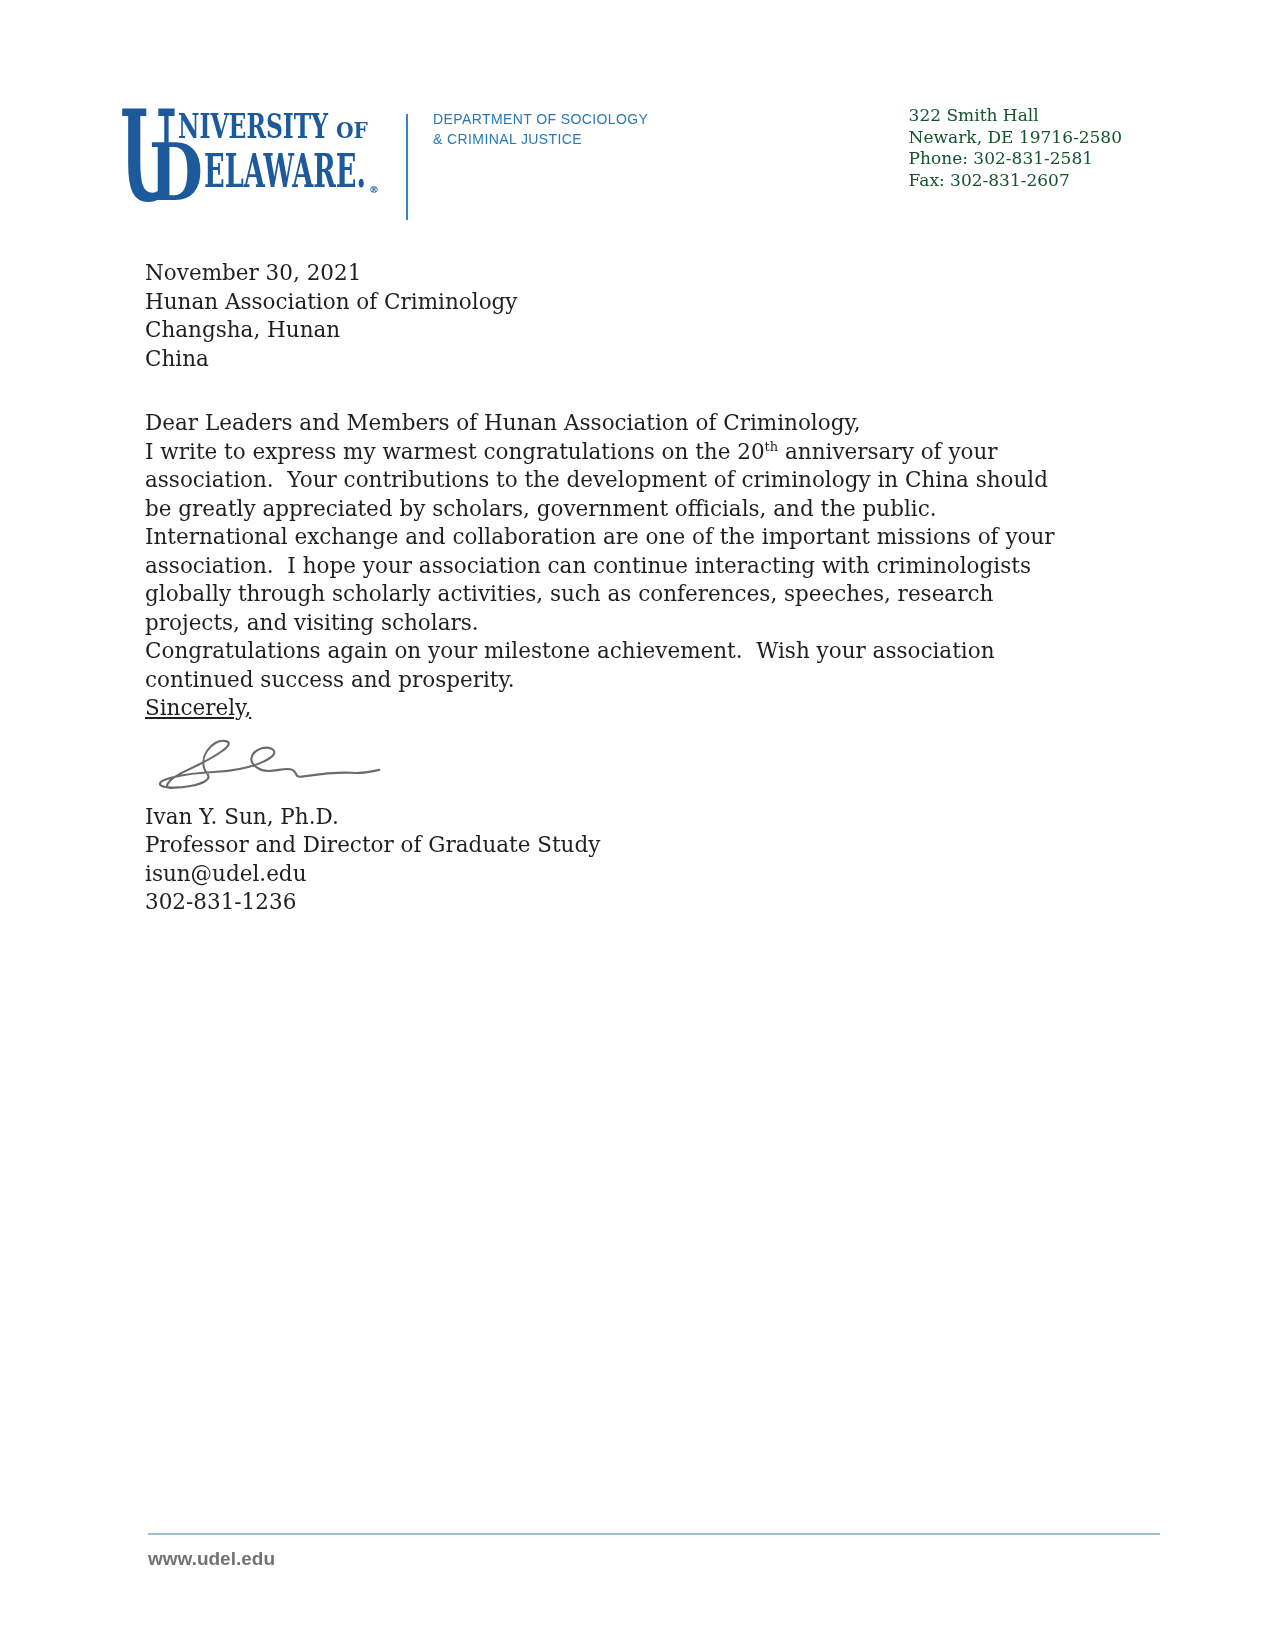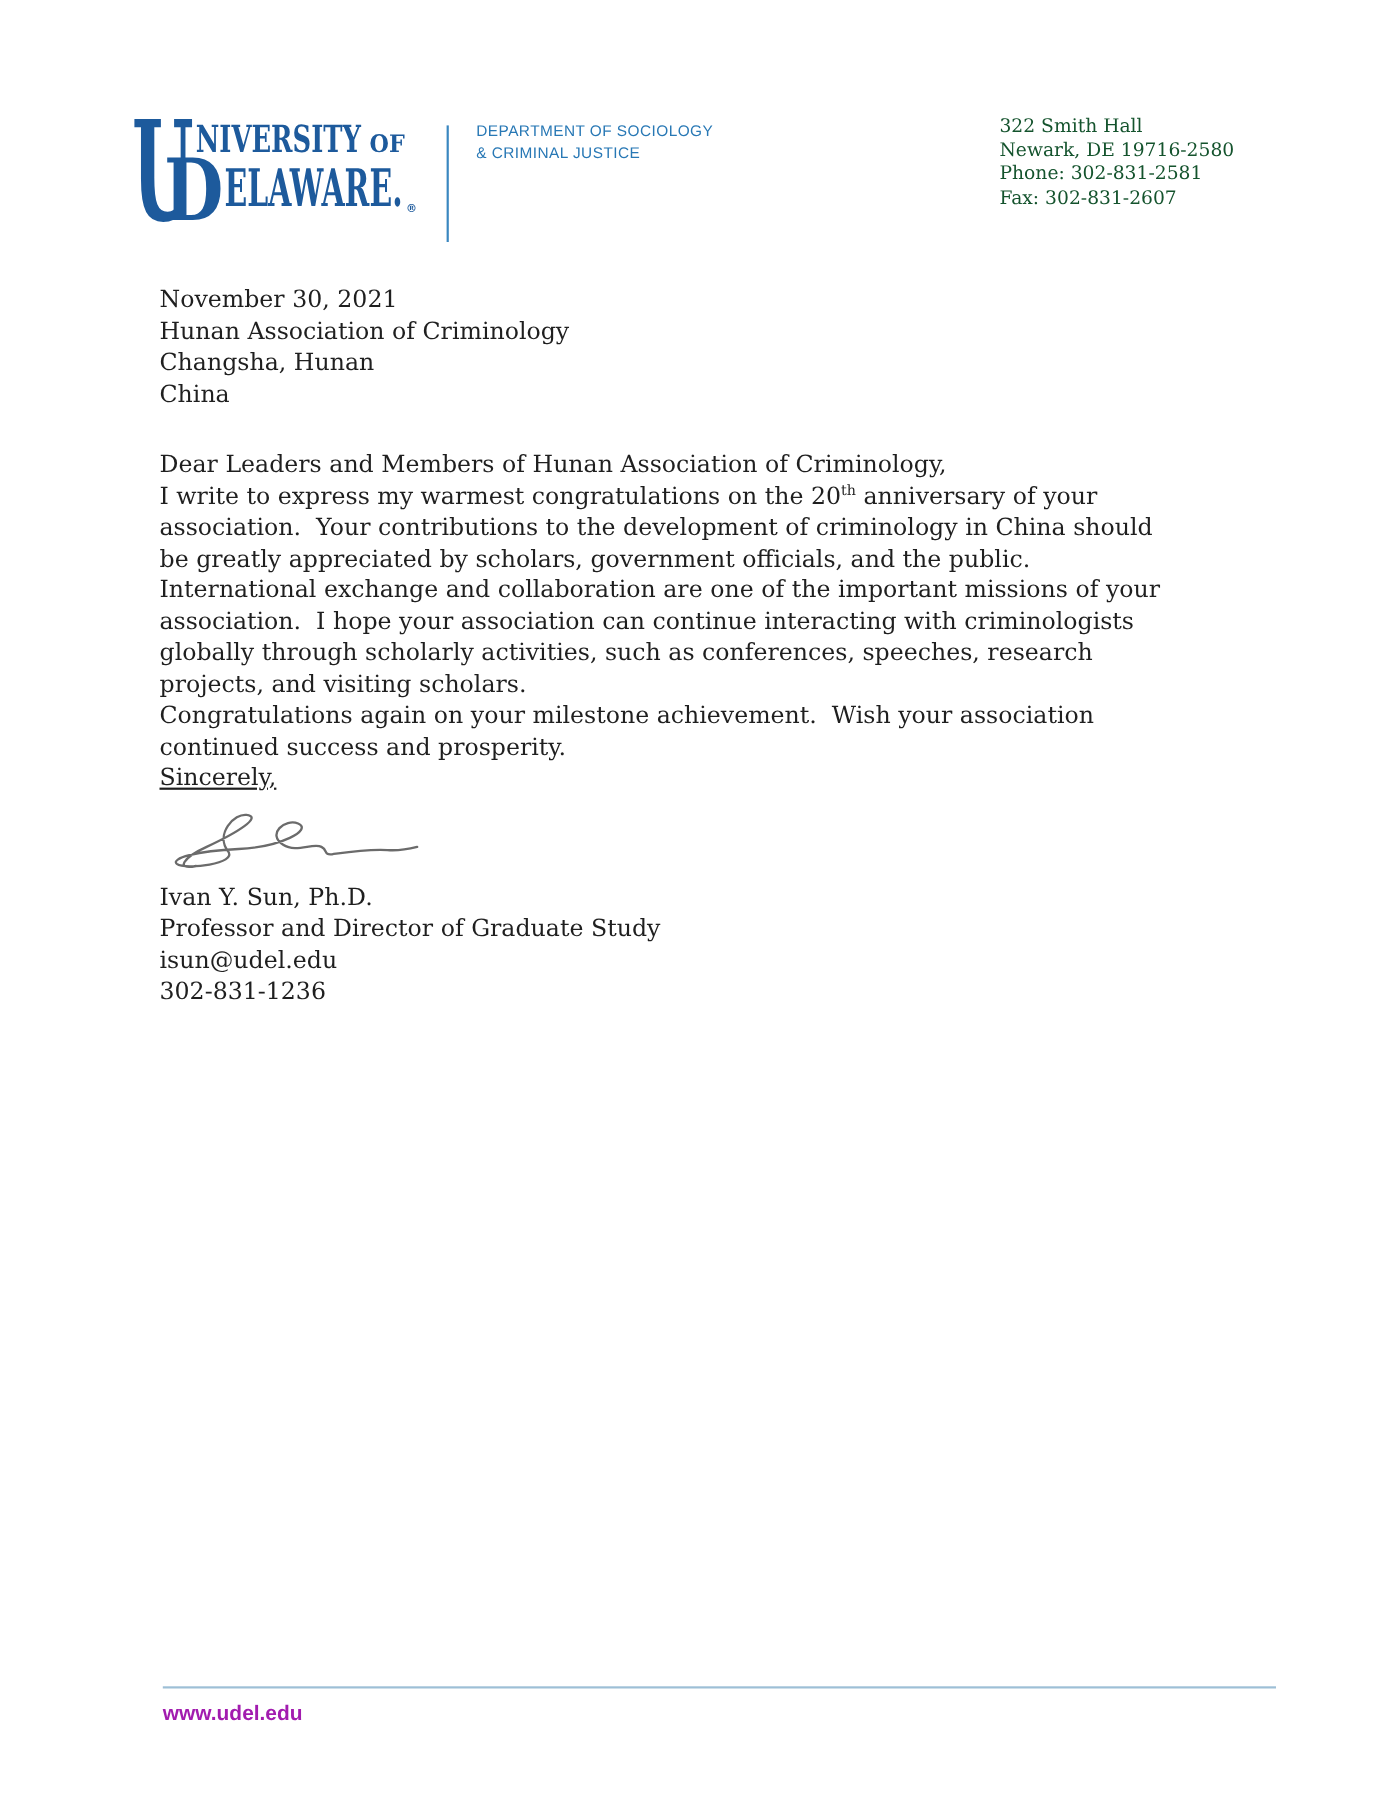--- a/index.html
+++ b/index.html
@@ -108,21 +108,21 @@
     height: 2px;
     background: #9dbfd6;
   }
   .footer-url {
     position: absolute;
     left: 148px;
     top: 1548px;
     font-family: "Liberation Sans", sans-serif;
     font-size: 19px;
     font-weight: 700;
-    color: #a21caf;
+    color: #737373;
     text-decoration: none;
   }
 </style>
 </head>
 <body>
 
 <div class="page">
 
   <header>
 

